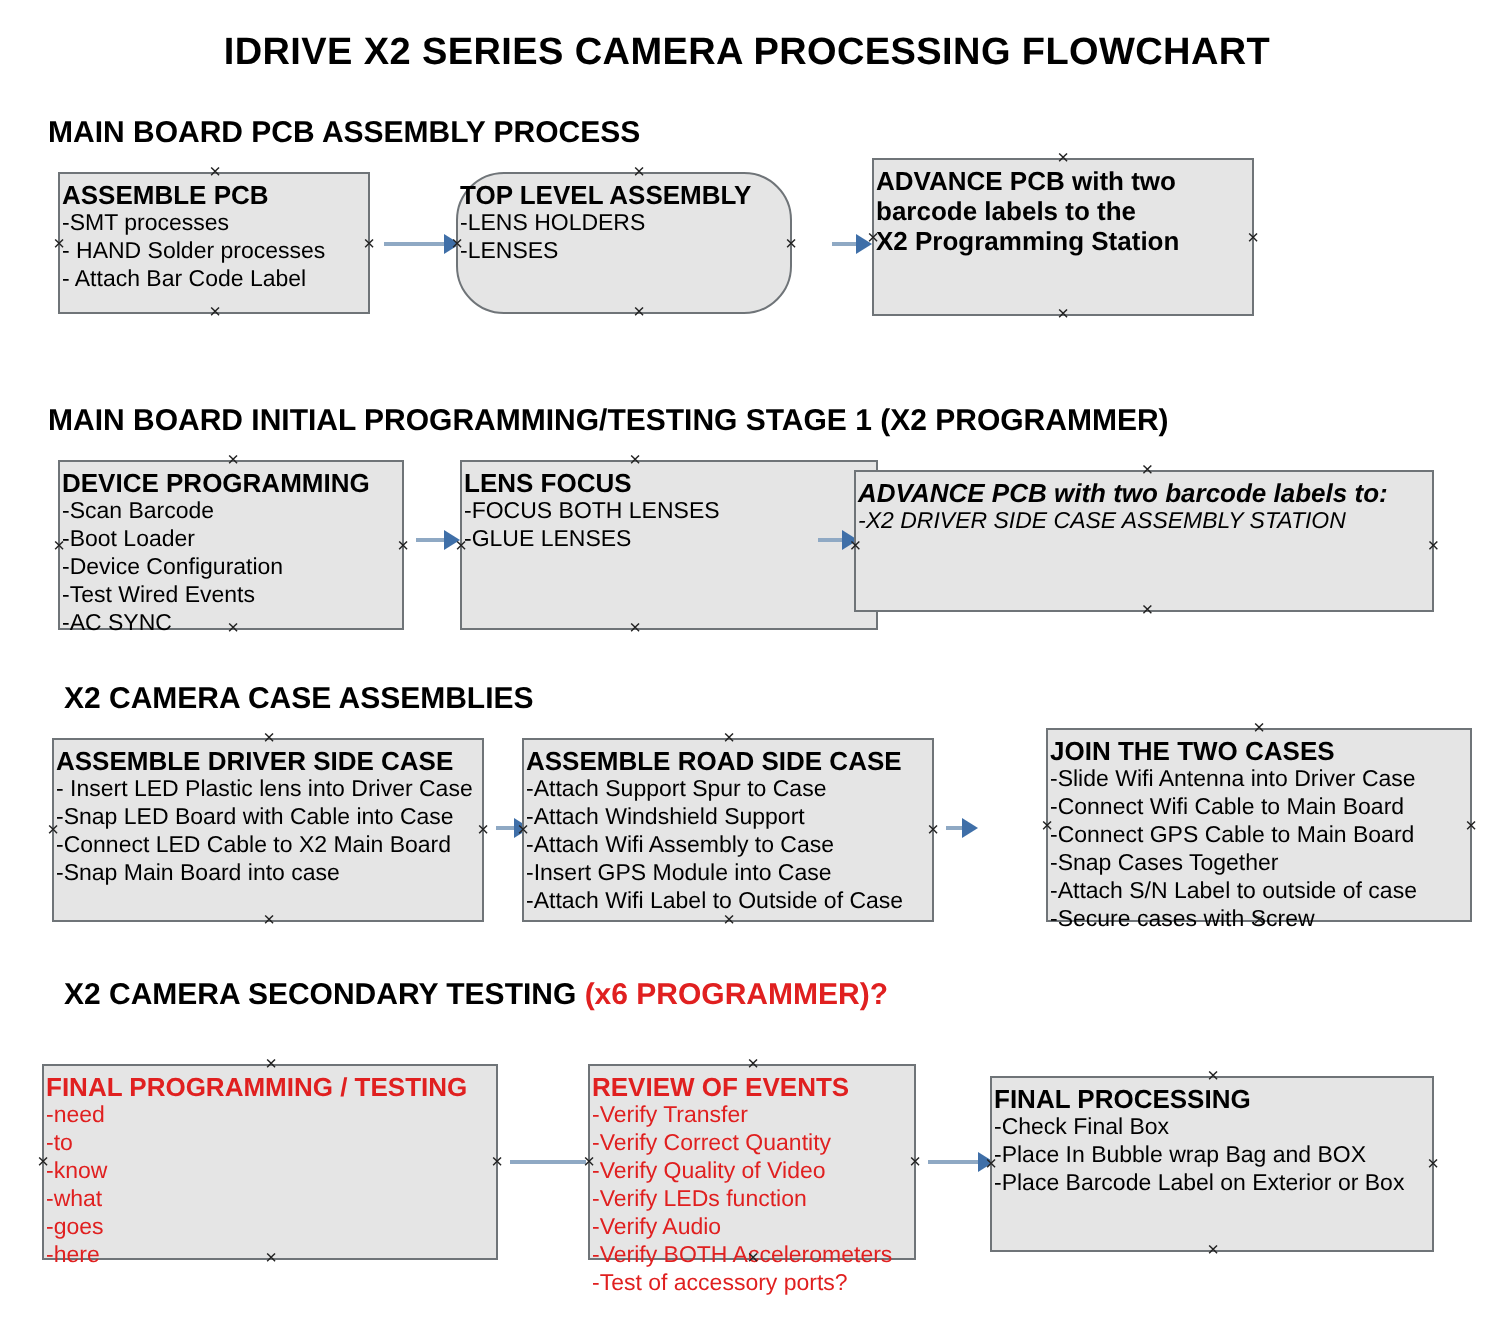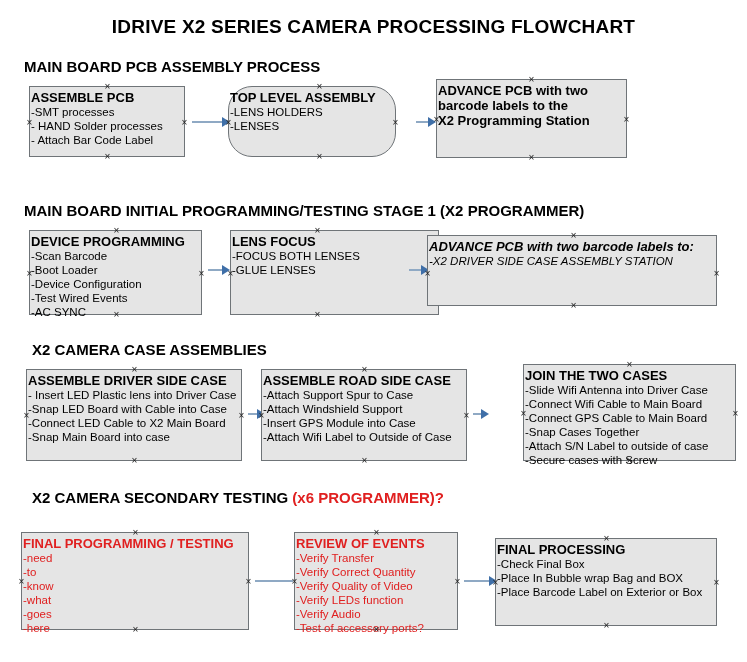--- a/index.html
+++ b/index.html
@@ -173,20 +173,21 @@
     <span class="hx" style="right:-5px;top:41px;"></span>
   </div>
 
   <div class="conn" style="left:248px;top:413px;width:15px;"></div>
   <div class="arrow" style="left:257px;top:409px;"></div>
 
   <div class="box" style="left:261px;top:369px;width:206px;height:92px;">
     <div class="bt">ASSEMBLE ROAD SIDE CASE</div>
     <div class="bl">-Attach Support Spur to Case</div>
     <div class="bl">-Attach Windshield Support</div>
+    <div class="bl">-Attach Wifi Assembly to Case</div>
     <div class="bl">-Insert GPS Module into Case</div>
     <div class="bl">-Attach Wifi Label to Outside of Case</div>
     <span class="hx" style="left:98px;top:-5px;"></span>
     <span class="hx" style="left:98px;bottom:-5px;"></span>
     <span class="hx" style="left:-5px;top:41px;"></span>
     <span class="hx" style="right:-5px;top:41px;"></span>
   </div>
 
   <div class="conn" style="left:473px;top:413px;width:14px;"></div>
   <div class="arrow" style="left:481px;top:409px;"></div>
@@ -225,20 +226,21 @@
 
   <div class="conn" style="left:255px;top:580px;width:38px;"></div>
 
   <div class="box red" style="left:294px;top:532px;width:164px;height:98px;">
     <div class="bt">REVIEW OF EVENTS</div>
     <div class="bl">-Verify Transfer</div>
     <div class="bl">-Verify Correct Quantity</div>
     <div class="bl">-Verify Quality of Video</div>
     <div class="bl">-Verify LEDs function</div>
     <div class="bl">-Verify Audio</div>
+    <div class="bl">-Verify BOTH Accelerometers</div>
     <div class="bl">-Test of accessory ports?</div>
     <span class="hx" style="left:77px;top:-5px;"></span>
     <span class="hx" style="left:77px;bottom:-5px;"></span>
     <span class="hx" style="left:-5px;top:44px;"></span>
     <span class="hx" style="right:-5px;top:44px;"></span>
   </div>
 
   <div class="conn" style="left:464px;top:580px;width:32px;"></div>
   <div class="arrow" style="left:489px;top:576px;"></div>
 

